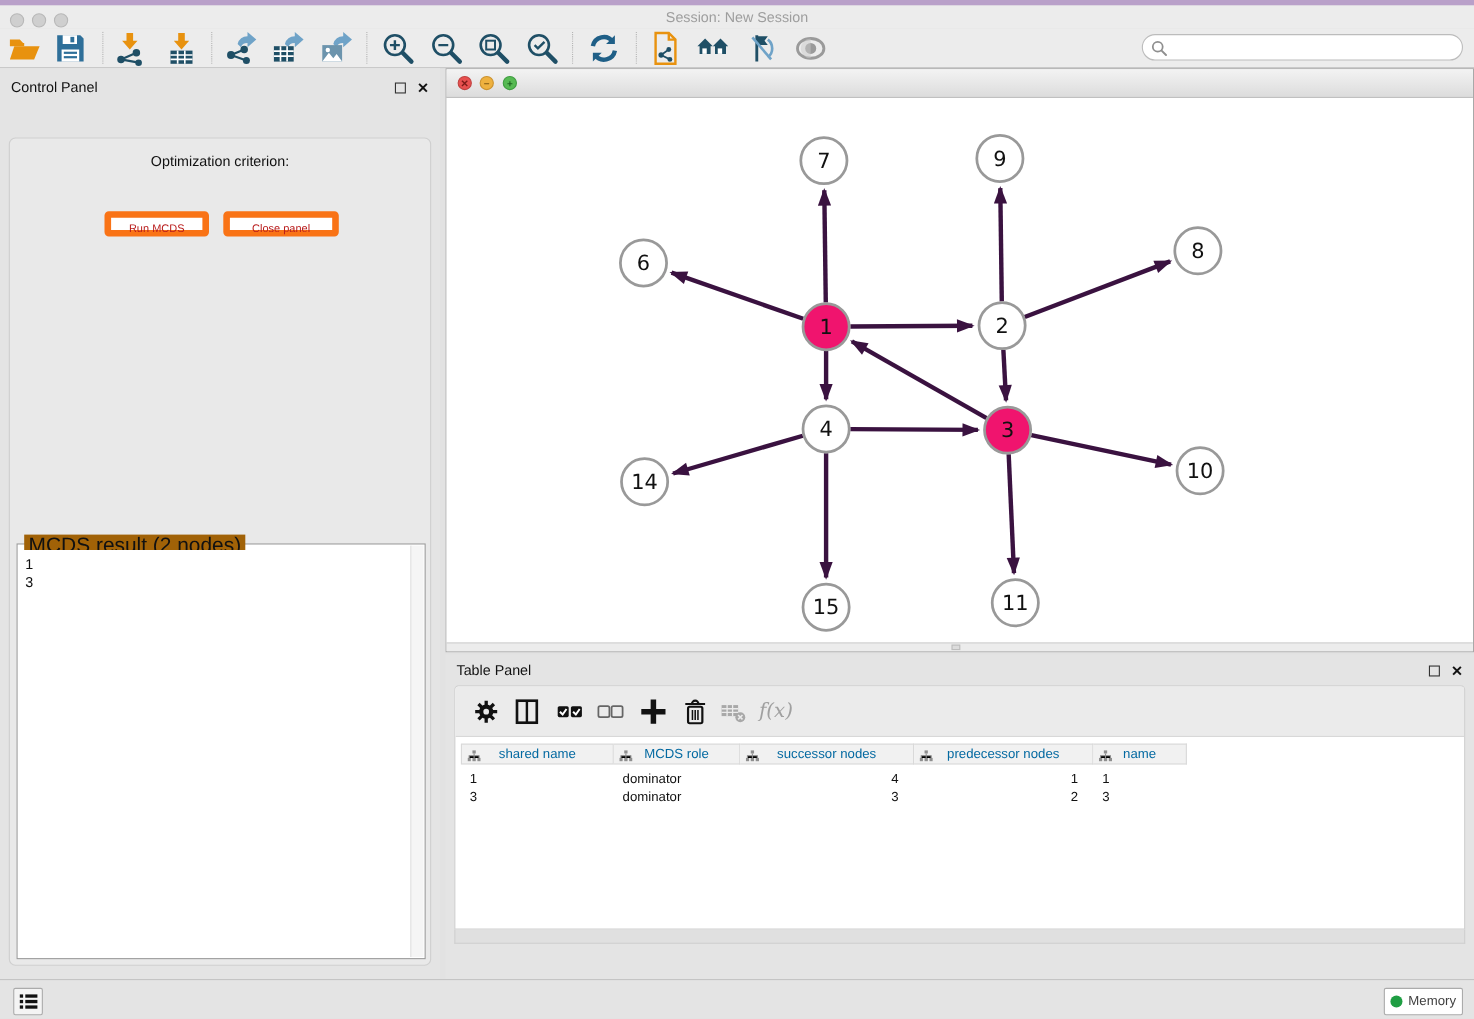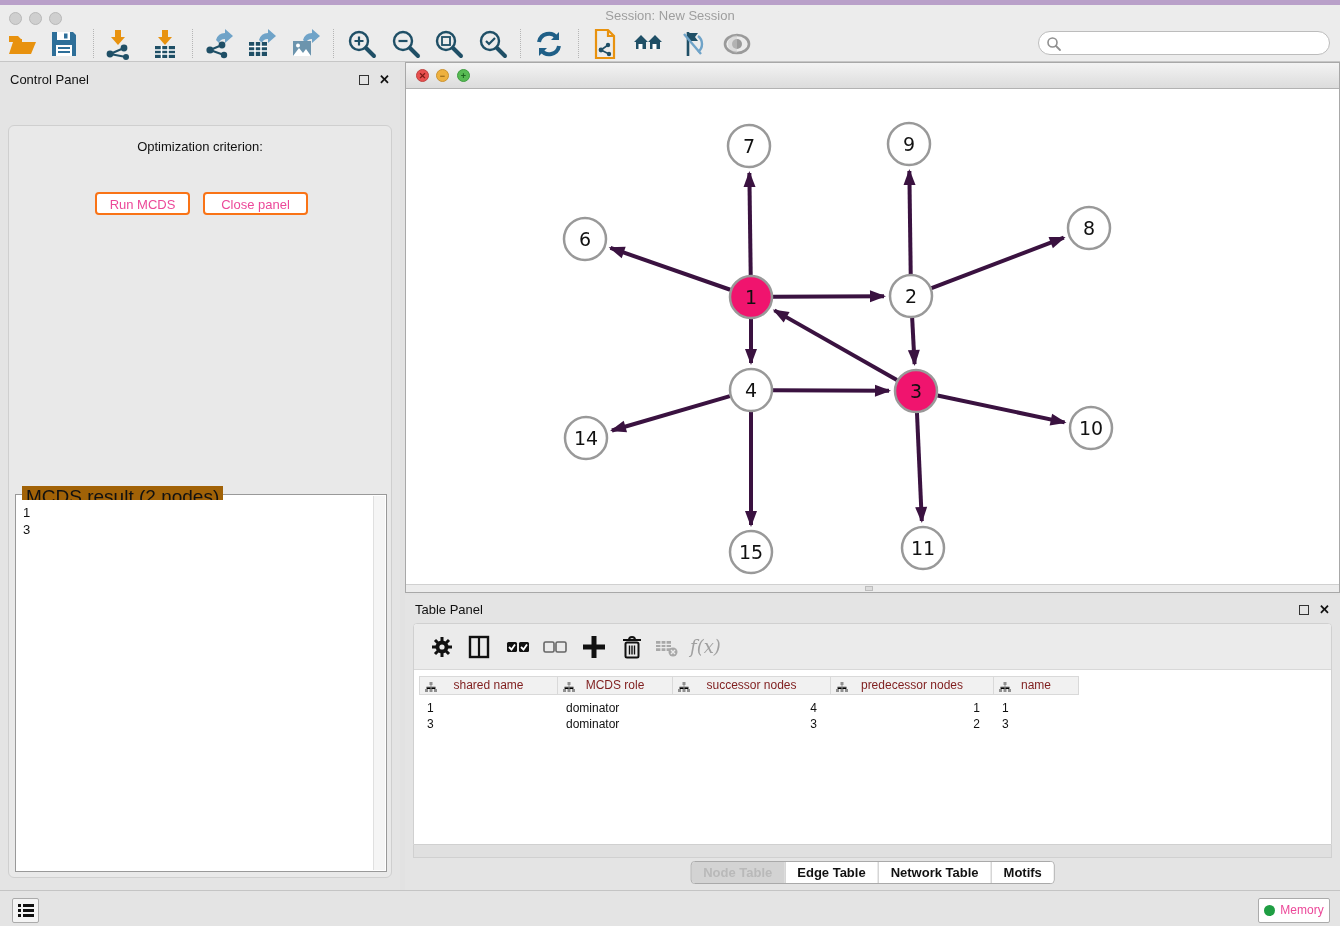--- a/index.html
+++ b/index.html
@@ -28,21 +28,21 @@
   .mini-x { font-weight:bold; font-size:13px; vertical-align:middle; cursor:pointer; }
   .tabstrip { display:flex; border:1px solid #a9a9a9; border-radius:4px; overflow:hidden; background:#fff; }
   .tabstrip .tab { padding:3px 12px; font-size:13px; font-weight:bold; color:#111; background:#fff; border-left:1px solid #c2c2c2; white-space:nowrap; cursor:pointer; }
   .tabstrip .tab:first-child { border-left:none; }
   .tabstrip .tab.selected { background:#d3d3d3; color:#b9b9b9; }
   .cp-tabs { position:absolute; left:50%; transform:translateX(-50%); top:35px; }
   .cp-inner { position:absolute; left:8px; top:63px; width:384px; height:753px; background:#e9e9e9; border:1px solid #cfcfcf; border-radius:6px; }
   .opt-label { position:absolute; left:0; right:0; top:13px; text-align:center; font-size:13px; color:#111; }
   .criterion { position:absolute; left:37px; top:33px; width:308px; height:23px; background:#fff; border:1px solid #b3b3b3; border-radius:4px; font-size:13px; color:#111; line-height:21px; padding-left:10px; cursor:pointer; }
   .criterion .stepper { position:absolute; right:6px; top:1px; font-size:8px; line-height:9px; color:#333; text-align:center; }
-  .cp-btn { position:absolute; top:66px; height:23px; background:#fff; border:2px solid #f97316; border-radius:4px; font-size:13px; color:#ec4899; text-align:center; line-height:21px; cursor:pointer; }
+  .cp-btn { position:absolute; top:66px; height:23px; background:#fff; border:6px solid #f97316; border-radius:4px; font-size:10px; color:#b91c1c; text-align:center; line-height:21px; cursor:pointer; }
   .fieldset { position:absolute; left:6px; top:368px; width:372px; height:378px; border:1px solid #999; background:#fff; }
   .fieldset .legend { position:absolute; left:6px; top:-9px; background:#a16207; padding:0 4px; font-size:19px; color:#111; }
   .result-body { position:absolute; left:1px; top:5px; right:13px; bottom:1px; background:#fff; font-size:13px; color:#111; line-height:17px; padding:4px 6px; overflow:hidden; }
   .result-scroll { position:absolute; right:1px; top:1px; bottom:1px; width:12px; background:#f5f5f5; border-left:1px solid #e0e0e0; }
 
   
   .network-window { left:405px; top:62px; width:935px; height:531px; background:#fff; border:1px solid #a8a8a8; }
   .nw-titlebar { position:absolute; left:0; top:0; right:0; height:26px; background:linear-gradient(#f3f3f3,#dcdcdc); border-bottom:1px solid #b2b2b2; }
   .nw-title { position:absolute; left:0; right:0; top:5px; text-align:center; font-size:13px; color:#111; }
   .tl { position:absolute; top:6px; width:13px; height:13px; border-radius:50%; font-size:9px; font-weight:bold; text-align:center; line-height:13px; cursor:pointer; }
@@ -53,32 +53,32 @@
   .nw-bottom { position:absolute; left:0; bottom:0; right:0; height:8px; background:#ececec; border-top:1px solid #d0d0d0; }
   .nw-handle { position:absolute; left:459px; top:1px; width:8px; height:5px; background:#dcdcdc; border:1px solid #bdbdbd; cursor:row-resize; }
 
   
   .table-panel { left:405px; top:595px; width:935px; height:295px; background:#e4e4e4; }
   .tp-inner { position:absolute; left:8px; top:28px; width:919px; height:222px; background:#fff; border:1px solid #d0d0d0; border-radius:4px 4px 0 0; overflow:hidden; }
   .tp-toolbar { position:absolute; left:0; top:0; right:0; height:46px; background:#ebebeb; border-bottom:1px solid #d8d8d8; }
   .tp-icon { position:absolute; top:9px; width:28px; height:28px; cursor:pointer; }
   .fx-label { font-family:"DejaVu Serif", serif; font-style:italic; font-size:18px; color:#a0a0a0; line-height:28px; }
   .thead { position:absolute; left:5px; top:52px; height:19px; display:flex; }
-  .th { position:relative; background:#f1f1f1; border:1px solid #d9d9d9; border-left:none; font-size:12px; color:#7f1d1d; text-align:center; line-height:17px; }
+  .th { position:relative; background:#f1f1f1; border:1px solid #d9d9d9; border-left:none; font-size:12px; color:#0369a1; text-align:center; line-height:17px; }
   .th:first-child { border-left:1px solid #d9d9d9; }
   .th .hicon { position:absolute; left:5px; top:4px; }
   .trow { position:absolute; left:5px; height:16px; }
   .td { position:absolute; top:0; height:16px; font-size:12px; color:#111; line-height:16px; white-space:nowrap; }
   .tp-footer { position:absolute; left:8px; top:250px; width:919px; height:13px; background:#e0e0e0; border:1px solid #d0d0d0; border-top:none; }
   .tp-tabs { position:absolute; left:50%; transform:translateX(-50%); top:266px; }
 
   
   .statusbar { left:0; top:890px; width:1340px; height:36px; background:#e4e4e4; border-top:1px solid #c4c4c4; }
   .sb-btn { position:absolute; top:7px; height:25px; background:#f4f4f4; border:1px solid #ababab; border-radius:2px; cursor:pointer; }
-  .memory-btn { right:10px; width:72px; font-size:12px; color:#ec4899; text-align:center; line-height:23px; background:#fff; }
+  .memory-btn { right:10px; width:72px; font-size:12px; color:#404040; text-align:center; line-height:23px; background:#fff; }
   .memory-dot { display:inline-block; width:11px; height:11px; border-radius:50%; background:#1f9e43; vertical-align:-2px; margin-right:5px; }
   svg text { font-family:"DejaVu Sans", sans-serif; }
 </style>
 </head>
 <body>
 
 <div class="abs purple-strip"></div>
 <div class="abs titlebar">
   <span class="traffic-dot" style="position:absolute;left:9px;top:7px;"></span>
   <span class="traffic-dot" style="position:absolute;left:29px;top:7px;"></span>
@@ -471,26 +471,20 @@
         <div class="trow" style="top: 92px;">
           <div class="td" style="left: 0px; width: 139px; text-align: left; padding-left: 8px; padding-right: 0px;">3</div>
           <div class="td" style="left: 139px; width: 115px; text-align: left; padding-left: 8px; padding-right: 0px;">dominator</div>
           <div class="td" style="left: 254px; width: 158px; text-align: right; padding-left: 0px; padding-right: 14px;">3</div>
           <div class="td" style="left: 412px; width: 163px; text-align: right; padding-left: 0px; padding-right: 14px;">2</div>
           <div class="td" style="left: 575px; width: 85px; text-align: left; padding-left: 8px; padding-right: 0px;">3</div>
         </div>
       </div>
   </div>
   <div class="tp-footer"></div>
-  <div class="tabstrip tp-tabs" id="tp-tabs">
-      <span class="tab selected">Node Table</span>
-      <span class="tab">Edge Table</span>
-      <span class="tab">Network Table</span>
-      <span class="tab">Motifs</span>
-    </div>
 </div>
 
 <div class="abs statusbar">
   <div class="sb-btn" style="left:12px;width:27px;">
     <svg width="25" height="23" viewBox="0 0 25 23">
         <g fill="#111">
           <rect x="5" y="5" width="3" height="3"></rect>
           <rect x="10" y="5" width="11" height="3"></rect>
           <rect x="5" y="10" width="3" height="3"></rect>
           <rect x="10" y="10" width="11" height="3"></rect>

